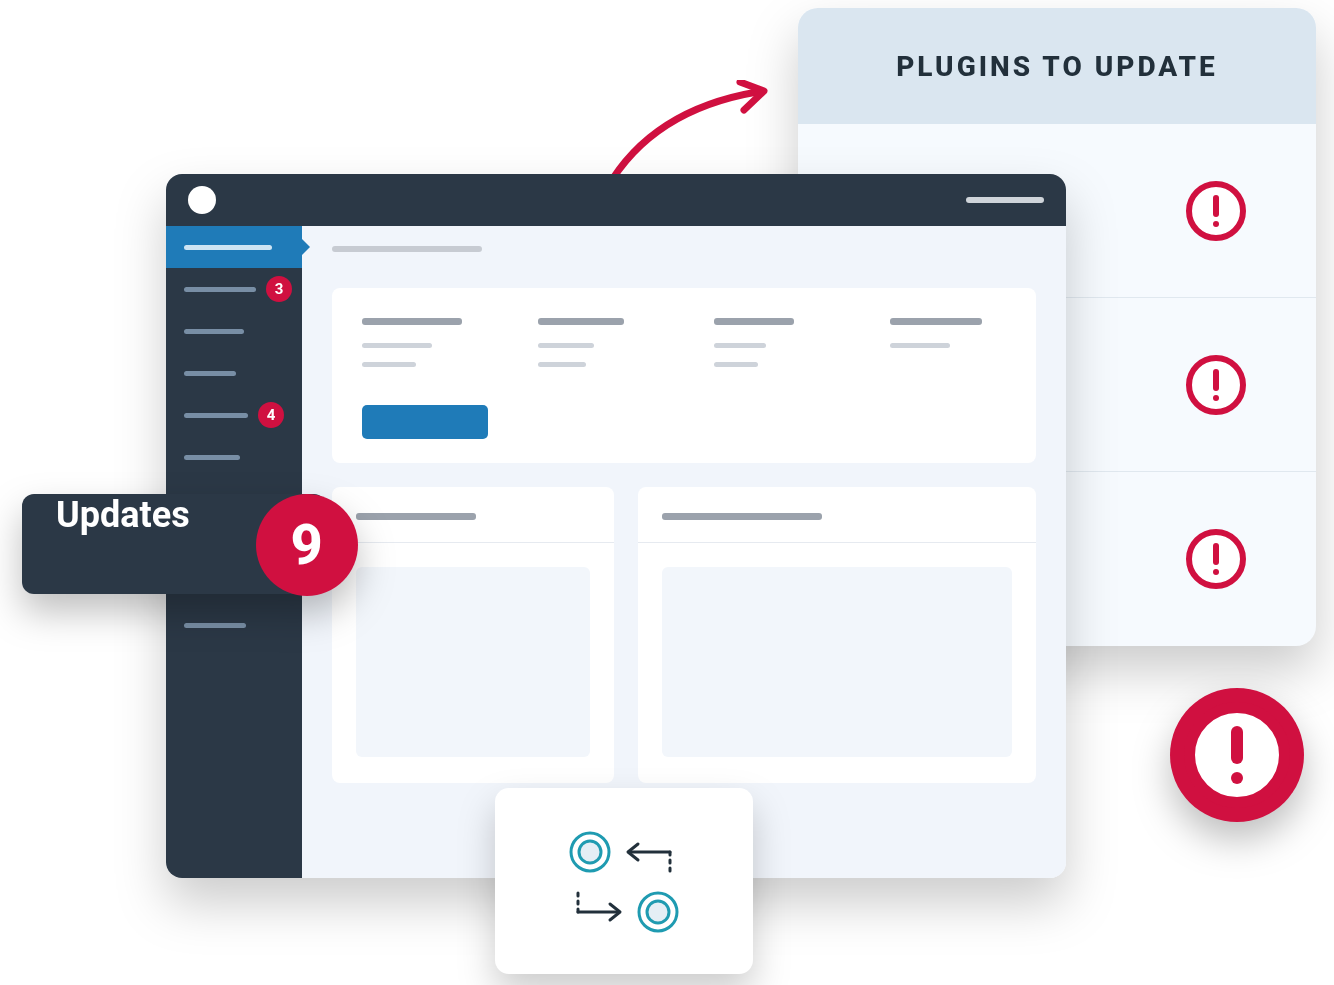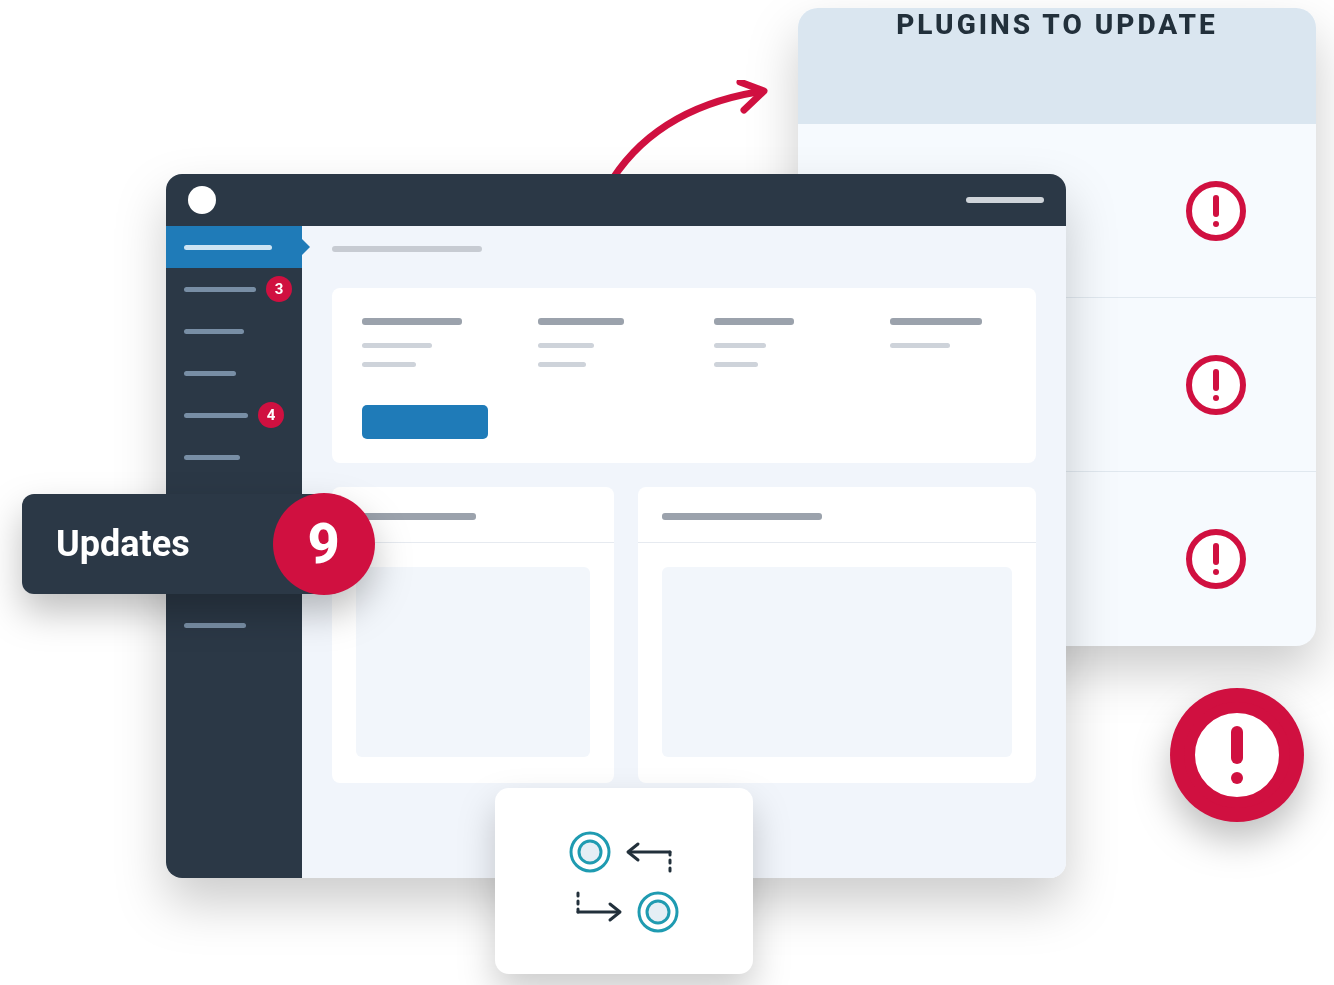--- a/index.html
+++ b/index.html
@@ -20,20 +20,21 @@
   height: 638px;
   background: #f6fafe;
   border-radius: 20px;
   filter: drop-shadow(0 25px 25px rgba(0,0,0,0.2));
 }
 .plugins-header {
   background: #dae6f0;
   height: 116px;
   border-radius: 20px 20px 0 0;
   display: flex;
+  align-items: center;
   justify-content: center;
 }
 .plugins-title {
   font-size: 28px;
   font-weight: 800;
   letter-spacing: 3px;
   color: #22303b;
 }
 .plugin-row {
   height: 174px;
@@ -268,26 +269,25 @@
   height: 190px;
 }
 
 
 .updates-callout {
   position: absolute;
   top: 494px;
   left: 22px;
   height: 100px;
   display: flex;
-  align-items: center;
+  align-items: flex-start;
   background: #2b3846;
   border-radius: 12px;
   padding: 0 12px 0 34px;
   filter: drop-shadow(0 18px 18px rgba(0,0,0,0.25));
-  gap: 17px;
 }
 .updates-label {
   color: #fff;
   font-size: 36px;
   font-weight: 700;
   margin-right: 22px;
 }
 .updates-badge {
   width: 102px;
   height: 102px;

